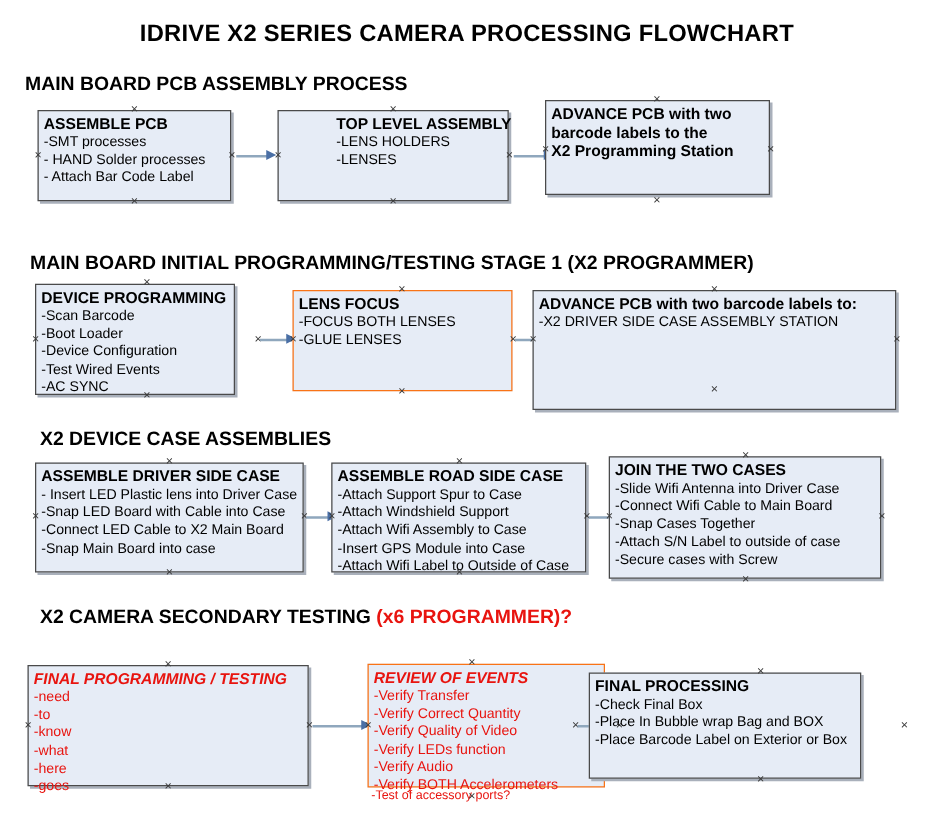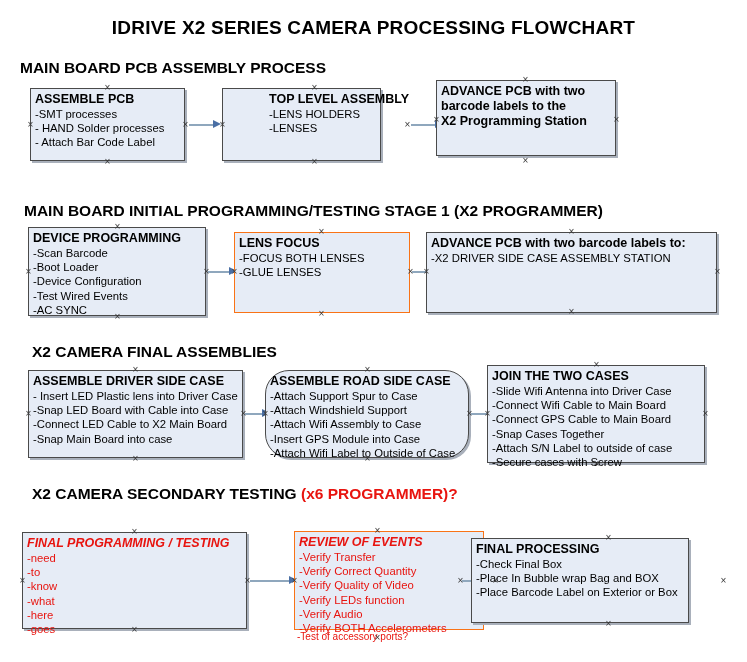--- a/index.html
+++ b/index.html
@@ -146,21 +146,21 @@
   <span class="handle" style="left:104px; top:84px;"></span>
   <span class="handle" style="left:104px; top:158px;"></span>
   <span class="handle" style="left:27px; top:121px;"></span>
   <span class="handle" style="left:182px; top:121px;"></span>
 
   <div class="conn" style="left:189px; top:119px; width:33px;">
     <div class="shaft" style="width:25px;"></div>
     <div class="head" style="left:24px;"></div>
   </div>
 
-  <div class="box thinframe" style="left:222px; top:88px; width:159px; height:73px;padding-left:46px;">
+  <div class="box thinframe" style="left:222px; top:88px; width:185px; height:73px;padding-left:46px;">
     <div class="box-title">TOP LEVEL ASSEMBLY</div>
     <div class="box-line">-LENS HOLDERS</div>
     <div class="box-line">-LENSES</div>
   </div>
   <span class="handle" style="left:311px; top:84px;"></span>
   <span class="handle" style="left:311px; top:158px;"></span>
   <span class="handle" style="left:219px; top:121px;"></span>
   <span class="handle" style="left:404px; top:121px;"></span>
 
   <div class="conn" style="left:411px; top:119px; width:33px;">
@@ -175,21 +175,21 @@
   </div>
   <span class="handle" style="left:522px; top:76px;"></span>
   <span class="handle" style="left:522px; top:157px;"></span>
   <span class="handle" style="left:433px; top:116px;"></span>
   <span class="handle" style="left:613px; top:116px;"></span>
 
   <div class="section-head" style="left:24px; top:202px;">
     <span>MAIN BOARD INITIAL PROGRAMMING/TESTING STAGE 1 (X2 PROGRAMMER)</span>
   </div>
 
-  <div class="box thinframe" style="left:28px; top:227px; width:178px; height:89px;">
+  <div class="box thinframe" style="left:28px; top:227px; width:160px; height:89px;">
     <div class="box-title">DEVICE PROGRAMMING</div>
     <div class="box-line">-Scan Barcode</div>
     <div class="box-line">-Boot Loader</div>
     <div class="box-line">-Device Configuration</div>
     <div class="box-line">-Test Wired Events</div>
     <div class="box-line">-AC SYNC</div>
   </div>
   <span class="handle" style="left:114px; top:223px;"></span>
   <span class="handle" style="left:114px; top:313px;"></span>
   <span class="handle" style="left:25px; top:268px;"></span>
@@ -208,51 +208,51 @@
   <span class="handle" style="left:318px; top:228px;"></span>
   <span class="handle" style="left:318px; top:310px;"></span>
   <span class="handle" style="left:231px; top:268px;"></span>
   <span class="handle" style="left:407px; top:268px;"></span>
 
   <div class="conn" style="left:412px; top:266px; width:30px;">
     <div class="shaft" style="width:22px;"></div>
     <div class="head" style="left:21px;"></div>
   </div>
 
-  <div class="box thinframe" style="left:426px; top:232px; width:291px; height:81px;">
+  <div class="box thinframe" style="left:426px; top:232px; width:291px; height:96px;">
     <div class="box-title">ADVANCE PCB with two barcode labels to:</div>
     <div class="box-line">-X2 DRIVER  SIDE  CASE  ASSEMBLY STATION</div>
   </div>
   <span class="handle" style="left:568px; top:228px;"></span>
   <span class="handle" style="left:568px; top:308px;"></span>
   <span class="handle" style="left:423px; top:268px;"></span>
   <span class="handle" style="left:714px; top:268px;"></span>
 
   <div class="section-head" style="left:32px; top:343px;">
-    <span>X2 CAMERA FINAL ASSEMBLIES</span>
+    <span>X2 DEVICE CASE ASSEMBLIES</span>
   </div>
 
   <div class="box thinframe" style="left:28px; top:370px; width:215px; height:88px;">
     <div class="box-title">ASSEMBLE DRIVER SIDE CASE</div>
     <div class="box-line">- Insert LED Plastic lens into Driver Case</div>
     <div class="box-line">-Snap LED Board with Cable into Case</div>
     <div class="box-line">-Connect LED Cable to X2 Main Board</div>
     <div class="box-line">-Snap Main Board into case</div>
   </div>
   <span class="handle" style="left:132px; top:366px;"></span>
   <span class="handle" style="left:132px; top:455px;"></span>
   <span class="handle" style="left:25px; top:410px;"></span>
   <span class="handle" style="left:240px; top:410px;"></span>
 
   <div class="conn" style="left:245px; top:408px; width:26px;">
     <div class="shaft" style="width:18px;"></div>
     <div class="head" style="left:17px;"></div>
   </div>
 
-  <div class="box thinframe" style="left:265px; top:370px; width:204px; height:88px;border-radius:24px;">
+  <div class="box thinframe" style="left:265px; top:370px; width:204px; height:88px;">
     <div class="box-title">ASSEMBLE ROAD SIDE CASE</div>
     <div class="box-line">-Attach Support Spur to Case</div>
     <div class="box-line">-Attach Windshield Support</div>
     <div class="box-line">-Attach Wifi Assembly to Case</div>
     <div class="box-line">-Insert GPS Module into Case</div>
     <div class="box-line">-Attach Wifi Label to Outside of Case</div>
   </div>
   <span class="handle" style="left:364px; top:366px;"></span>
   <span class="handle" style="left:364px; top:455px;"></span>
   <span class="handle" style="left:262px; top:410px;"></span>
@@ -260,21 +260,20 @@
 
   <div class="conn" style="left:471px; top:408px; width:26px;">
     <div class="shaft" style="width:18px;"></div>
     <div class="head" style="left:17px;"></div>
   </div>
 
   <div class="box thinframe" style="left:487px; top:365px; width:218px; height:98px;">
     <div class="box-title">JOIN THE TWO CASES</div>
     <div class="box-line">-Slide Wifi Antenna into Driver Case</div>
     <div class="box-line">-Connect Wifi Cable to Main Board</div>
-    <div class="box-line">-Connect GPS Cable to Main Board</div>
     <div class="box-line">-Snap Cases Together</div>
     <div class="box-line">-Attach S/N Label to outside of case</div>
     <div class="box-line">-Secure cases with Screw</div>
   </div>
   <span class="handle" style="left:593px; top:361px;"></span>
   <span class="handle" style="left:593px; top:460px;"></span>
   <span class="handle" style="left:484px; top:410px;"></span>
   <span class="handle" style="left:702px; top:410px;"></span>
 
   <div class="section-head" style="left:32px; top:485px;">

